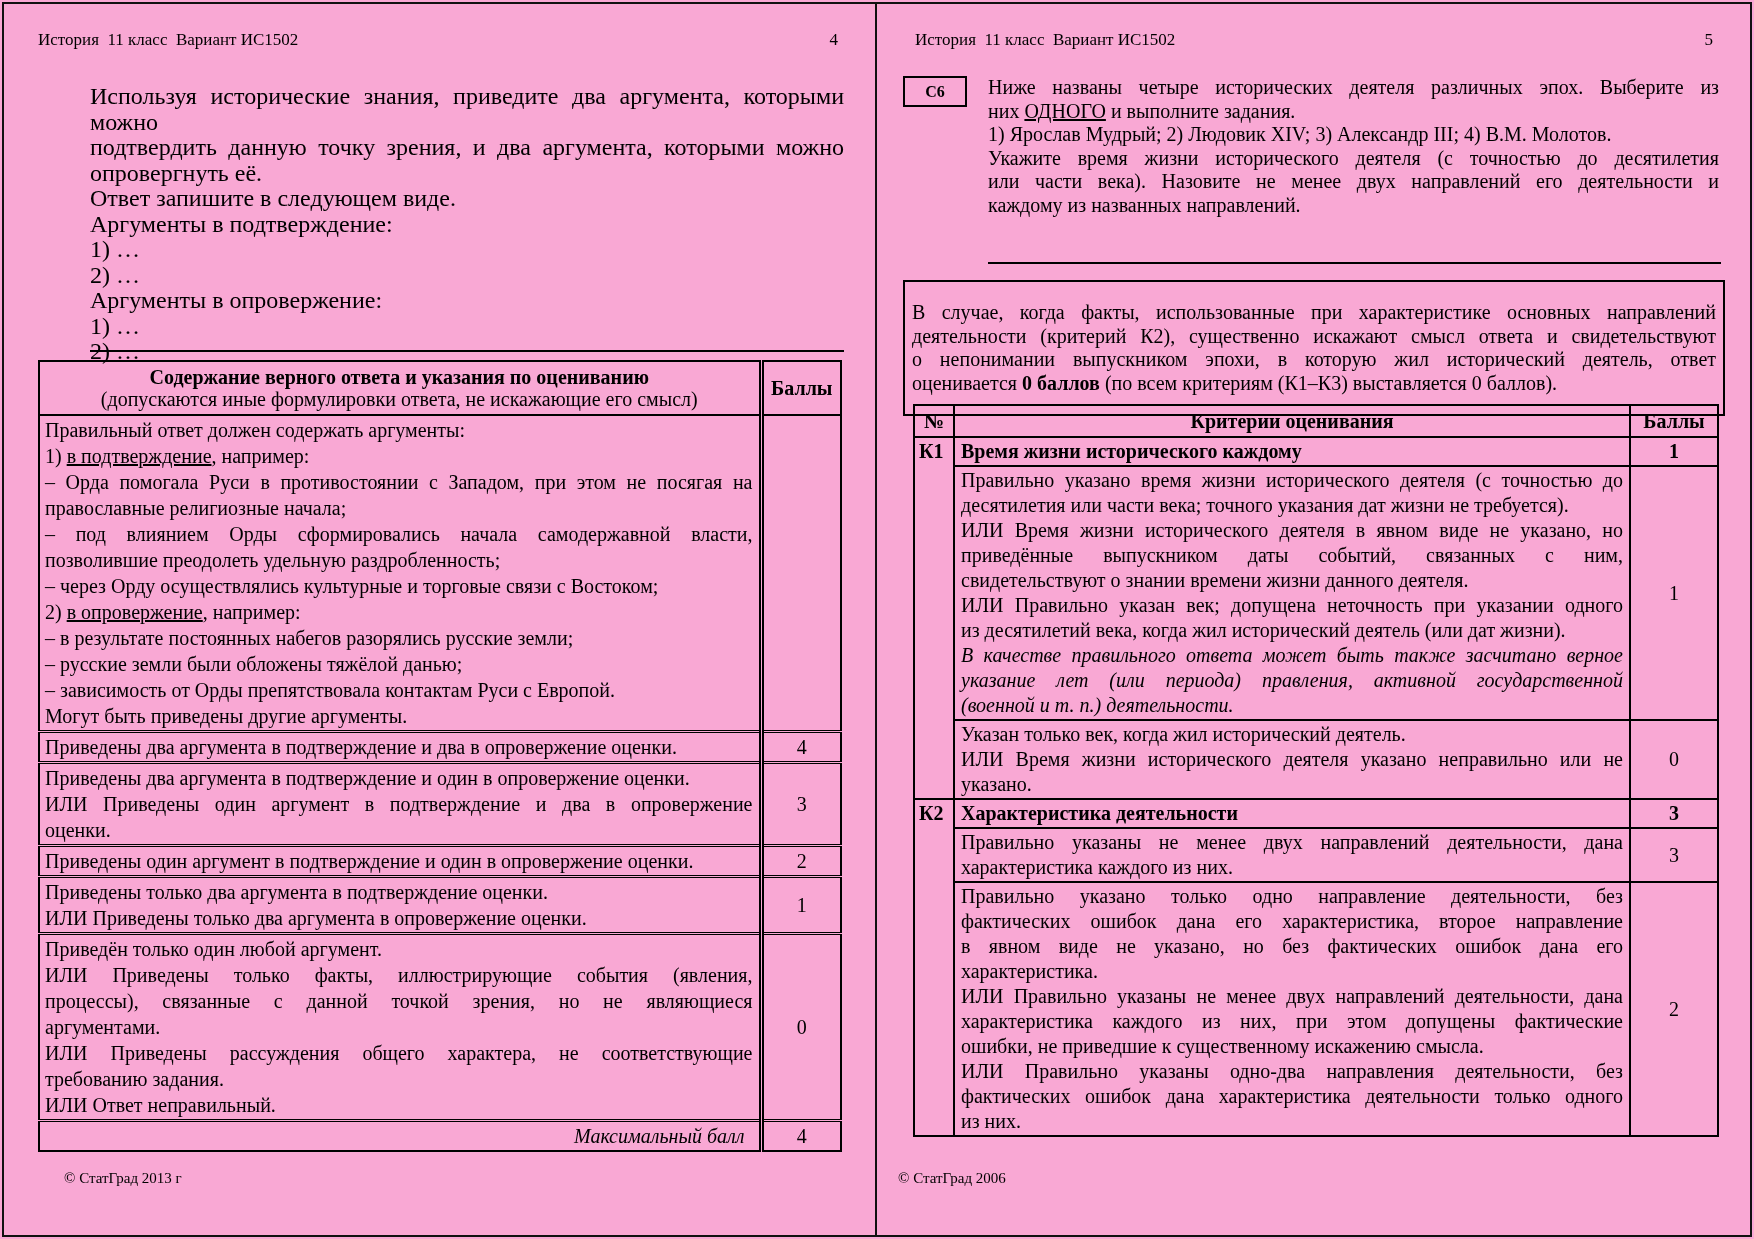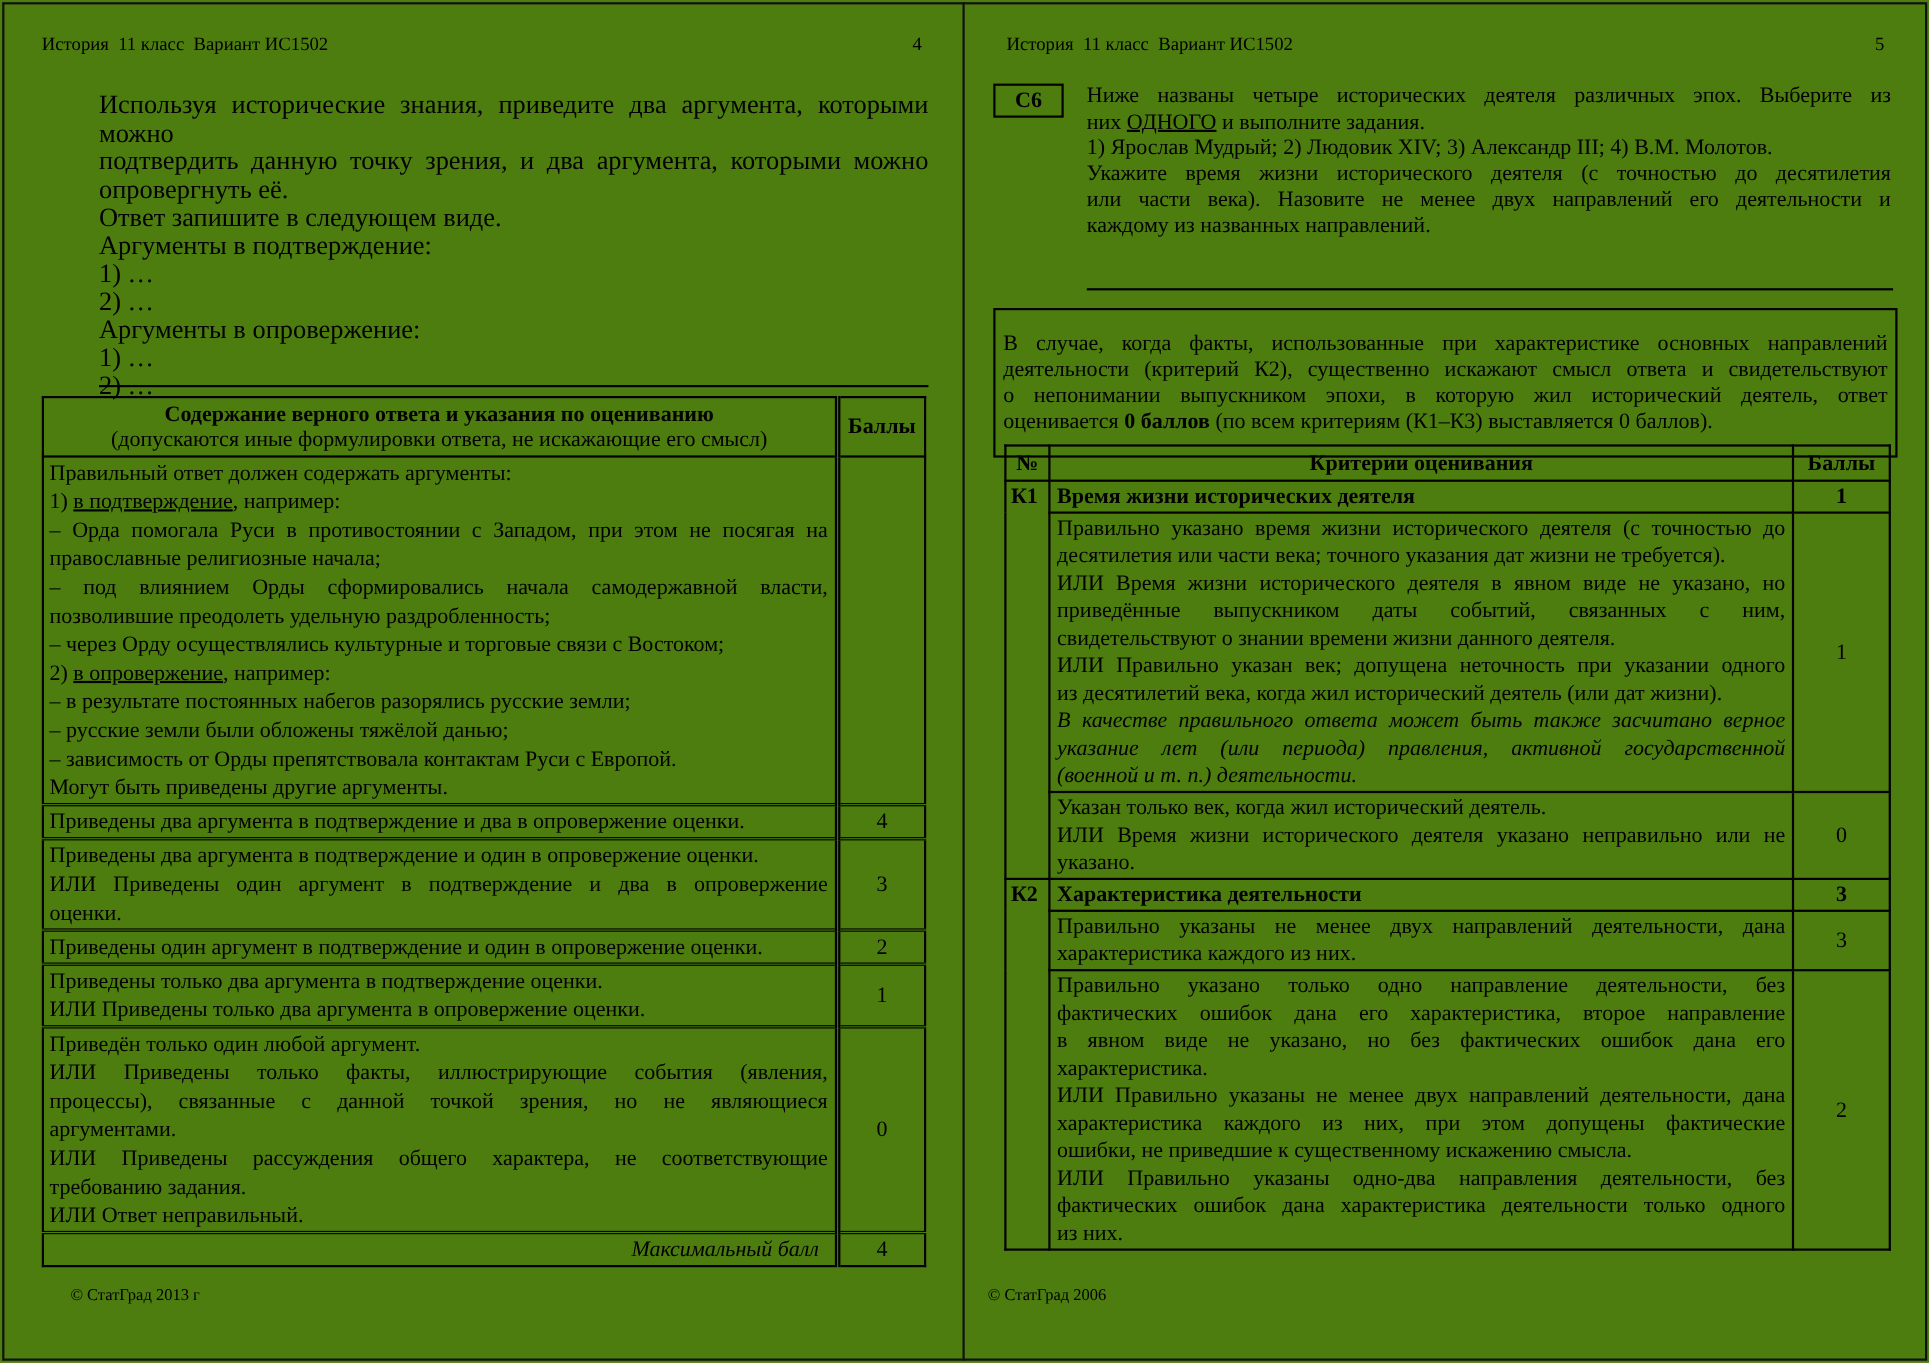--- a/index.html
+++ b/index.html
@@ -1,17 +1,17 @@
 <!DOCTYPE html>
 <html><head>
 <meta charset="utf-8">
 <style>
   html,body{margin:0;padding:0;background:#fff;}
   .screen{
-    position:relative;width:1754px;height:1239px;background:#4d7c0f;overflow:hidden;
+    position:relative;width:1754px;height:1239px;background:#f9a8d4;overflow:hidden;
     font-family:"Liberation Serif","DejaVu Serif",serif;color:#000;
   }
   .frame{position:absolute;left:2px;top:2px;right:2px;bottom:2px;border:2px solid #111;}
   .divider{position:absolute;left:875px;top:2px;width:2px;height:1235px;background:#111;}
 
   .pg-header{position:absolute;display:flex;justify-content:space-between;font-size:17px;white-space:pre;}
   .hdr-l{left:38px;top:30px;width:800px;}
   .hdr-r{left:915px;top:30px;width:798px;}
   .pg-footer{position:absolute;font-size:15px;}
   .foot-l{left:64px;top:1170px;}
@@ -31,21 +31,21 @@
   .ltable{position:absolute;left:38px;top:360px;width:802px;border-collapse:collapse;table-layout:fixed;font-size:20px;line-height:26px;}
   .ltable td{border:2px solid #000;vertical-align:top;padding:1px 6px 1px 5px;}
   .ltable td:last-child{border-left:5px double #000;width:80px;text-align:center;vertical-align:middle;padding:0 2px;}
   .ltable tbody td{border-top:3px double #000;}
   .ltable tbody tr:first-child td{border-top:2px solid #000;}
   .ltable thead td{text-align:center;line-height:22px;padding:4px 4px;vertical-align:middle;margin-top:12px;}
   .ltable .maxrow .ln{padding-right:8px;}
 
   
   .c6{position:absolute;left:903px;top:76px;width:822px;display:flex;align-items:flex-start;}
-  .c6-label{width:60px;height:27px;border:2px solid #000;text-align:center;font-weight:bold;font-size:20px;line-height:27px;margin-right:21px;flex:none;}
+  .c6-label{width:60px;height:27px;border:2px solid #000;text-align:center;font-weight:bold;font-size:16px;line-height:27px;margin-right:21px;flex:none;}
   #c6-text{width:731px;font-size:20px;line-height:23.5px;}
   .rule-r{position:absolute;left:988px;top:262px;width:733px;border-top:2px solid #000;}
   #note-box{position:absolute;left:903px;top:280px;width:804px;border:2px solid #000;padding:19px 7px;font-size:20px;line-height:23.5px;}
   .rtable{position:absolute;left:913px;top:404px;width:806px;border-collapse:collapse;table-layout:fixed;font-size:20px;line-height:25px;}
   .rtable td{border:2px solid #000;vertical-align:top;padding:1px 6px;}
   .rtable thead td{text-align:center;font-weight:bold;line-height:26px;padding:2px 2px;}
   .rtable .klabel{font-weight:bold;padding:1px 2px 0 4px;}
   .rtable .ktitle{font-weight:bold;}
   .rtable .scell{text-align:center;vertical-align:middle;padding:0 2px;}
 </style>
@@ -191,21 +191,21 @@
     <thead>
       <tr>
         <td>№</td>
         <td>Критерии оценивания</td>
         <td>Баллы</td>
       </tr>
     </thead>
     <tbody id="right-tbody">
         <tr>
           <td class="klabel" rowspan="3">К1</td>
-          <td class="ktitle">Время жизни исторических деятеля</td>
+          <td class="ktitle">Время жизни исторического каждому</td>
           <td class="scell b">1</td>
         </tr>
         <tr>
           <td>
             <div class="ln st"><span>Правильно указано время жизни исторического деятеля (с точностью до</span></div>
             <div class="ln"><span>десятилетия или части века; точного указания дат жизни не требуется).</span></div>
             <div class="ln st"><span>ИЛИ Время жизни исторического деятеля в явном виде не указано, но</span></div>
             <div class="ln st"><span>приведённые выпускником даты событий, связанных с ним,</span></div>
             <div class="ln"><span>свидетельствуют о знании времени жизни данного деятеля.</span></div>
             <div class="ln st"><span>ИЛИ Правильно указан век; допущена неточность при указании одного</span></div>

